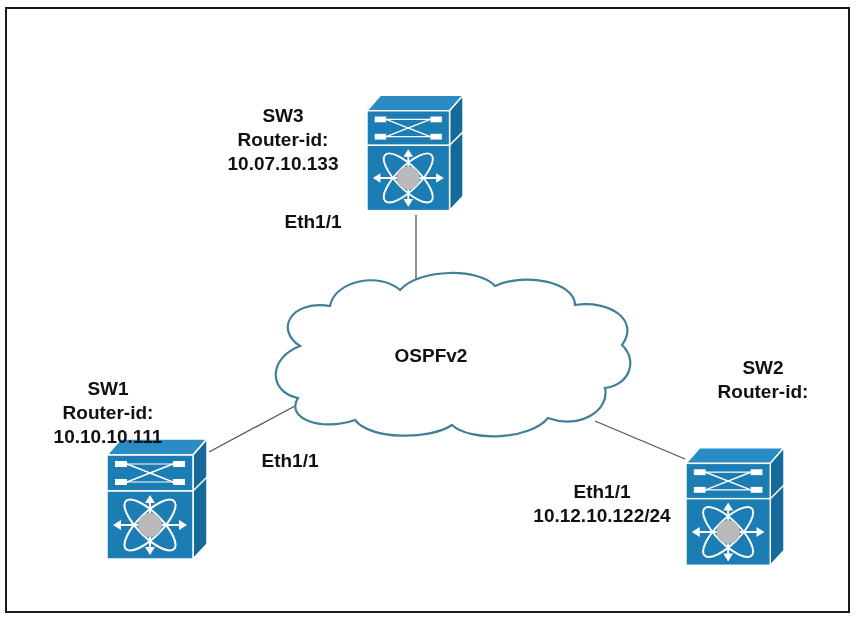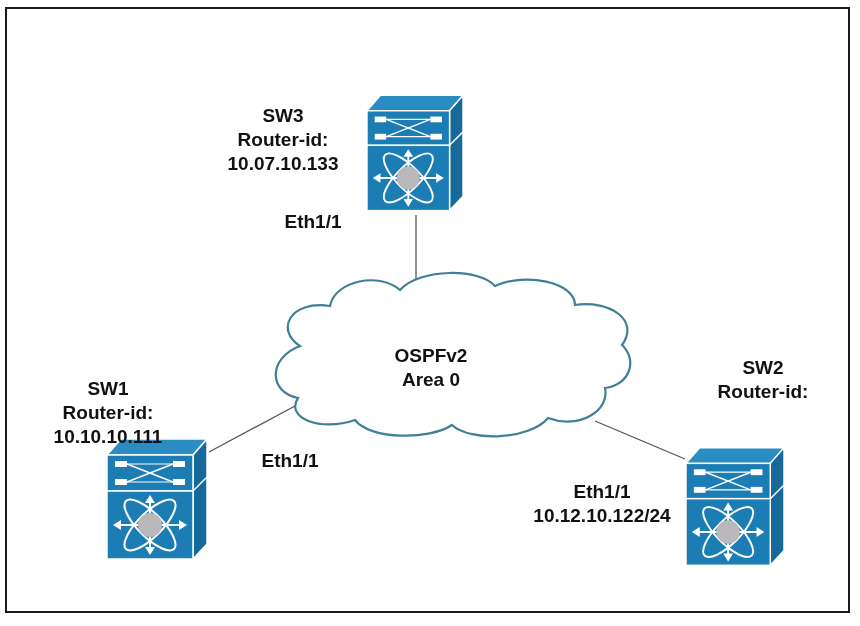--- a/index.html
+++ b/index.html
@@ -67,21 +67,20 @@
            C320,432 285,418 298,398
            C268,392 268,358 300,346 Z" fill="#ffffff" stroke="#3f7f97" stroke-width="2.2"></path>
 
   <use href="#nexus" x="367" y="92" width="96" height="122"></use>
   <use href="#nexus" x="107" y="436" width="100" height="126"></use>
   <use href="#nexus" x="686" y="444" width="98" height="125"></use>
 </svg>
 
 <div class="lbl" style="left:376px; top:344px; width:110px;">
   <div>OSPFv2</div>
-  <div>Area 0</div>
 </div>
 
 <div class="lbl" style="left:215px; top:104px; width:136px;">
   <div>SW3</div>
   <div>Router-id:</div>
   <div>10.07.10.133</div>
 </div>
 <div class="lbl" style="left:228px; top:210px; width:170px;">
   <div>Eth1/1</div>
 </div>

